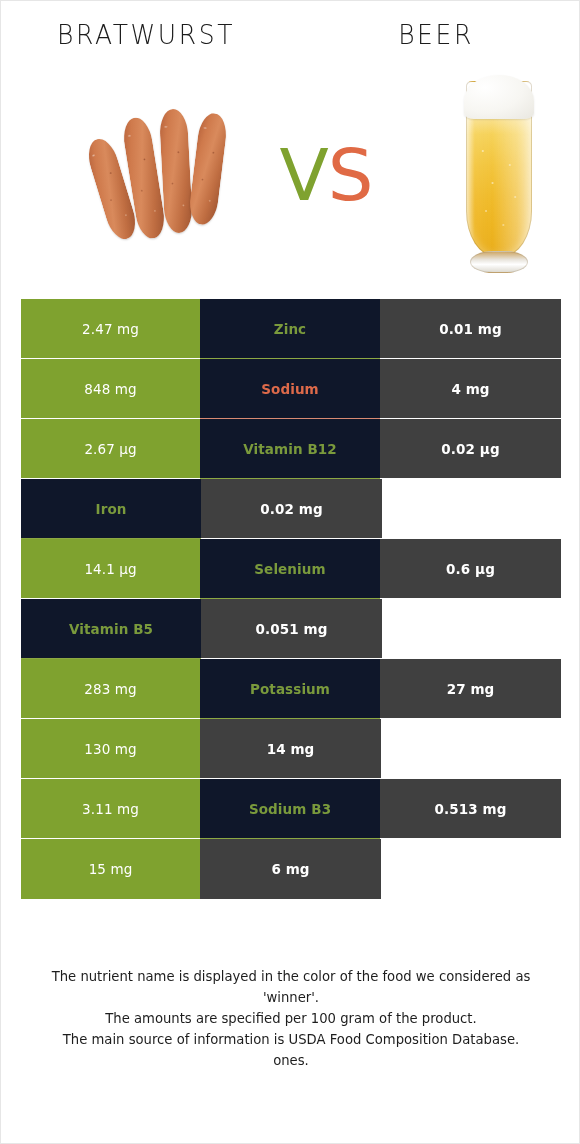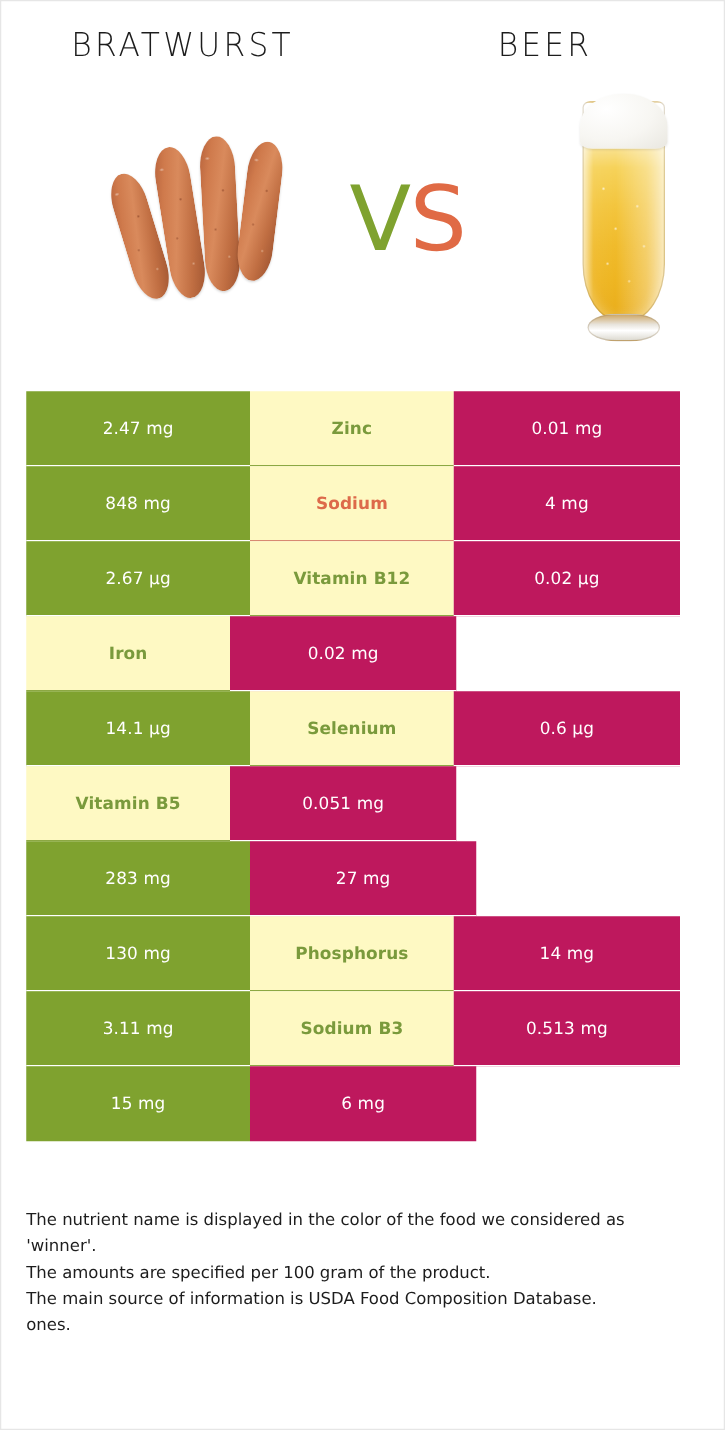--- a/index.html
+++ b/index.html
@@ -156,21 +156,21 @@
     height: 22px;
     border-radius: 50% / 62%;
     background: linear-gradient(180deg, #cfa96a 0%, #e8e4dc 38%, #ffffff 62%, #dedbd2 100%);
     border: 1px solid rgba(160,140,105,.35);
   }
 
   
   .table {
     position: absolute;
     left: 20px;
-    top: 312px;
+    top: 298px;
     width: 540px;
   }
   .row {
     display: flex;
     height: 60px;
     align-items: stretch;
   }
   .cell {
     display: flex;
     align-items: center;
@@ -180,45 +180,47 @@
     letter-spacing: .1px;
     text-align: center;
   }
   .cell-left {
     width: 179px;
     background: #7FA22F;
     color: #ffffff;
     border-bottom: 1.5px solid #ffffff;
   }
   .cell-mid {
-    width: 163px;
-    background: #fef9c3;
+    width: 180px;
+    background: #0f172a;
     color: #7A9A3C;
     font-weight: 700;
     border-bottom: 1px solid #8CA843;
   }
   .cell-mid.loser-left {
     color: #DD6A4A;
     border-bottom-color: #D88A72;
   }
   .cell-right {
     width: 181px;
-    background: #be185d;
+    background: #404040;
     color: #ffffff;
     border-bottom: 1.5px solid #ffffff;
+    font-weight: bold;
   }
   .row:last-child .cell-left,
   .row:last-child .cell-right { border-bottom: none; }
 
   
   .footer {
     position: absolute;
     left: 20px;
     top: 965px;
     width: 540px;
+    text-align: center;
     font-family: "DejaVu Sans", sans-serif;
     font-size: 13.2px;
     line-height: 21px;
     color: #1d1d1d;
   }
   .footer p { margin: 0; }
 </style>
 </head>
 <body>
 
@@ -277,25 +279,25 @@
         <div class="cell cell-left">14.1 µg</div>
         <div class="cell cell-mid">Selenium</div>
         <div class="cell cell-right">0.6 µg</div>
       </div>
       <div class="row">
         <div class="cell cell-mid">Vitamin B5</div>
         <div class="cell cell-right">0.051 mg</div>
       </div>
       <div class="row">
         <div class="cell cell-left">283 mg</div>
+        <div class="cell cell-mid">Potassium</div>
         <div class="cell cell-right">27 mg</div>
       </div>
       <div class="row">
         <div class="cell cell-left">130 mg</div>
-        <div class="cell cell-mid">Phosphorus</div>
         <div class="cell cell-right">14 mg</div>
       </div>
       <div class="row">
         <div class="cell cell-left">3.11 mg</div>
         <div class="cell cell-mid">Sodium B3</div>
         <div class="cell cell-right">0.513 mg</div>
       </div>
       <div class="row">
         <div class="cell cell-left">15 mg</div>
         <div class="cell cell-right">6 mg</div>

